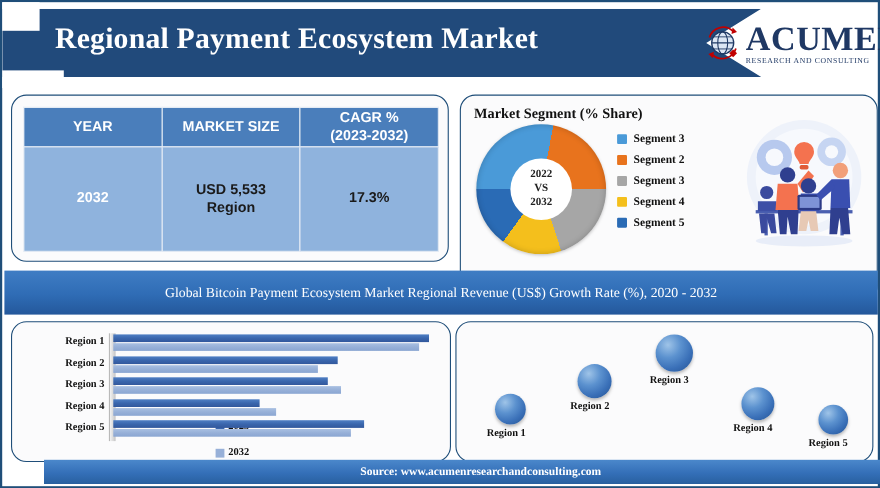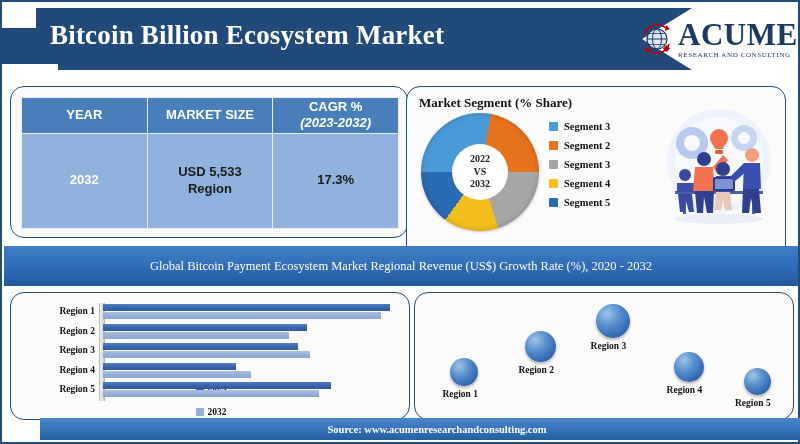--- a/index.html
+++ b/index.html
@@ -48,41 +48,41 @@
     color:#1f3864;font-size:7px;letter-spacing:.6px;margin-top:2px;
     font-family:"Liberation Serif", serif;
   }
 
   
   .card{
     position:absolute;border:1.5px solid #1f4e79;border-radius:14px;
     background:#fbfbfc;box-sizing:border-box;
   }
   #stats-card{left:8px;top:84px;width:398px;height:152px;}
-  #segment-card{left:404px;top:84px;width:380px;height:188px;}
+  #segment-card{left:416px;top:84px;width:380px;height:188px;}
   #bars-card{left:8px;top:290px;width:400px;height:128px;}
   #bubbles-card{left:412px;top:290px;width:380px;height:128px;}
 
   
   table.stats{
     position:absolute;left:10px;top:10px;width:378px;height:132px;
     border-collapse:collapse;table-layout:fixed;
     font-family:"Liberation Sans", sans-serif;
   }
   table.stats th{
     background:#4a7ebb;color:#ffffff;font-size:13px;font-weight:bold;
     border:1px solid #e8eef6;line-height:1.25;
   }
   table.stats td{
     background:#8fb3dd;color:#ffffff;font-size:13px;font-weight:bold;
     border:1px solid #e8eef6;line-height:1.3;text-align:center;
   }
   table.stats td.dark{color:#ffffff;}
   table.stats td.black{color:#1a1a1a;}
-  .cagr-sub{font-weight:bold;font-style:italic;}
+  .cagr-sub{font-weight:bold;}
 
   
   .seg-title{
     position:absolute;left:12px;top:8px;
     font-size:13px;font-weight:bold;color:#111;
     font-family:"Liberation Serif", serif;
   }
   .donut-wrap{position:absolute;left:14px;top:26px;width:120px;height:118px;}
   .donut{
     position:absolute;left:0;top:0;width:118px;height:118px;border-radius:50%;
@@ -172,21 +172,21 @@
 </style>
 </head>
 <body>
 
 <div class="page">
 
   <div class="header-wrap">
     <div class="ribbon"></div>
     <div class="ribbon-notch"></div>
     <div class="ribbon-notch2"></div>
-    <div class="title">Bitcoin Billion Ecosystem Market</div>
+    <div class="title">Regional Payment Ecosystem Market</div>
 
     <div class="logo">
       <span class="logo-globe">
         <svg width="34" height="34" viewBox="0 0 34 34">
           <circle cx="17" cy="17" r="10" fill="#dce6f4" stroke="#1f3864" stroke-width="1.2"></circle>
           <ellipse cx="17" cy="17" rx="4.5" ry="10" fill="none" stroke="#1f3864" stroke-width="1"></ellipse>
           <line x1="7" y1="17" x2="27" y2="17" stroke="#1f3864" stroke-width="1"></line>
           <line x1="8.6" y1="11.5" x2="25.4" y2="11.5" stroke="#1f3864" stroke-width=".8"></line>
           <line x1="8.6" y1="22.5" x2="25.4" y2="22.5" stroke="#1f3864" stroke-width=".8"></line>
           <path d="M5 12 A13 13 0 0 1 26 6" fill="none" stroke="#c00000" stroke-width="1.6"></path>

